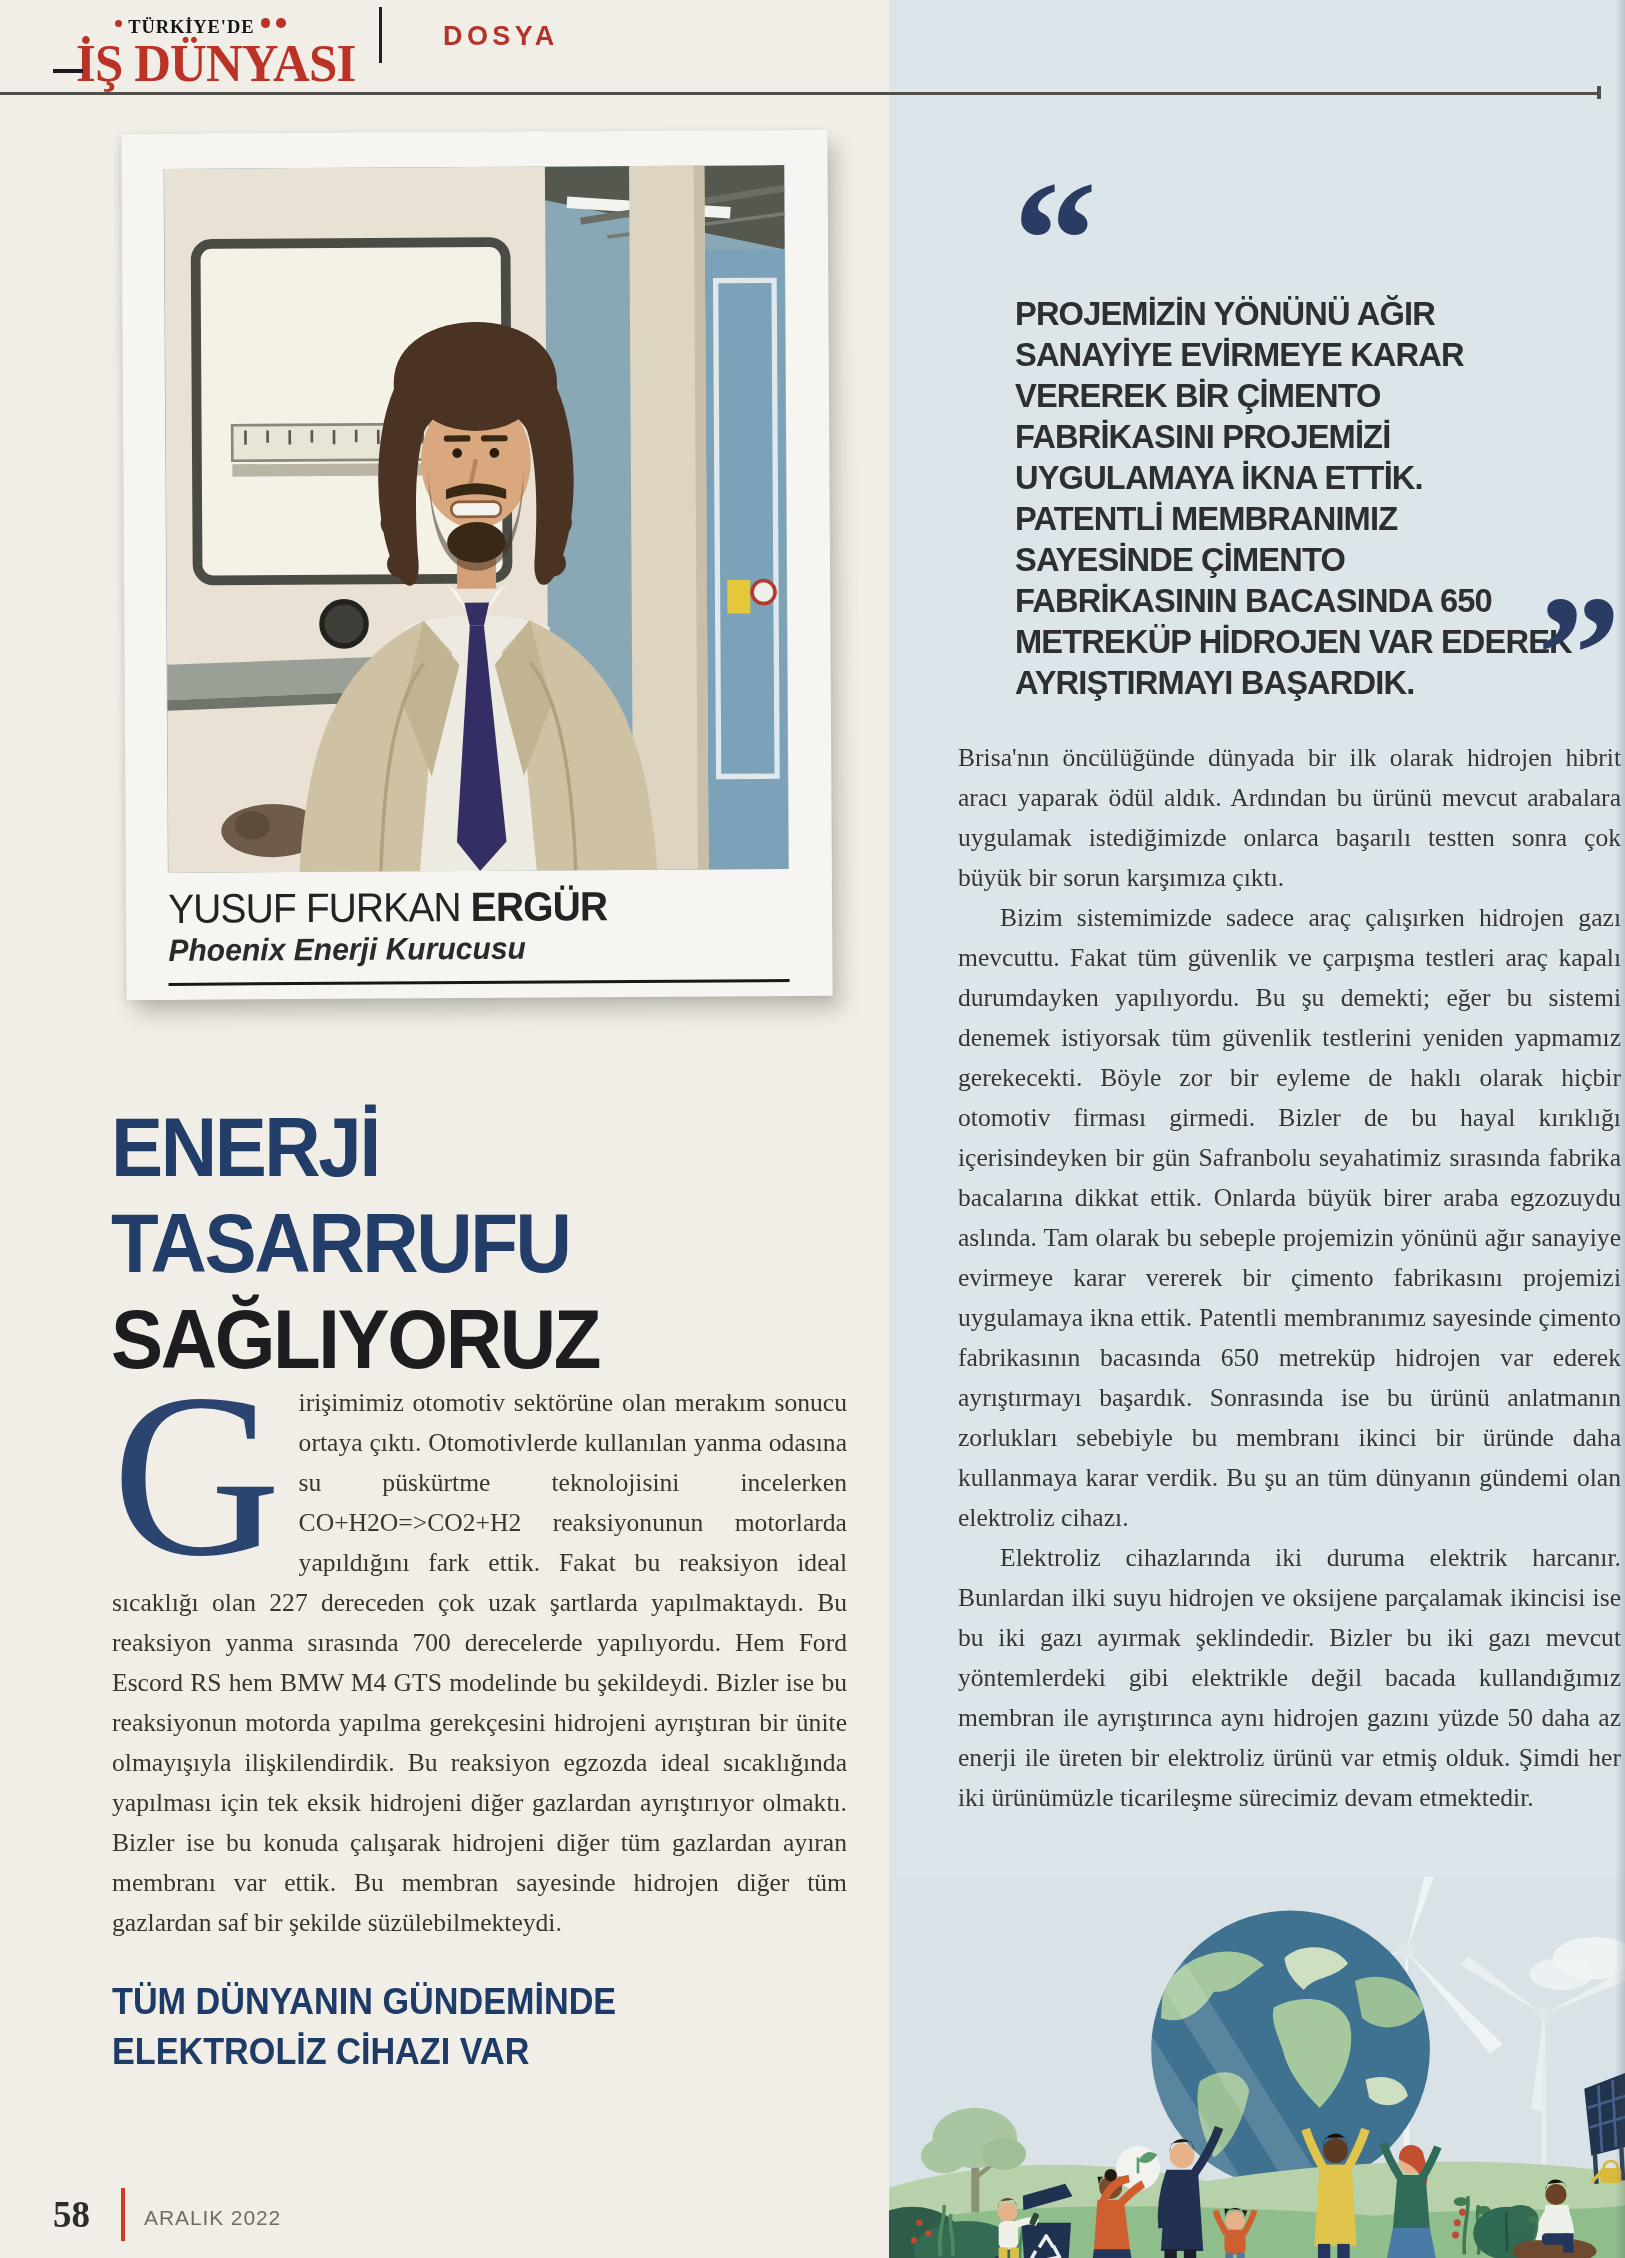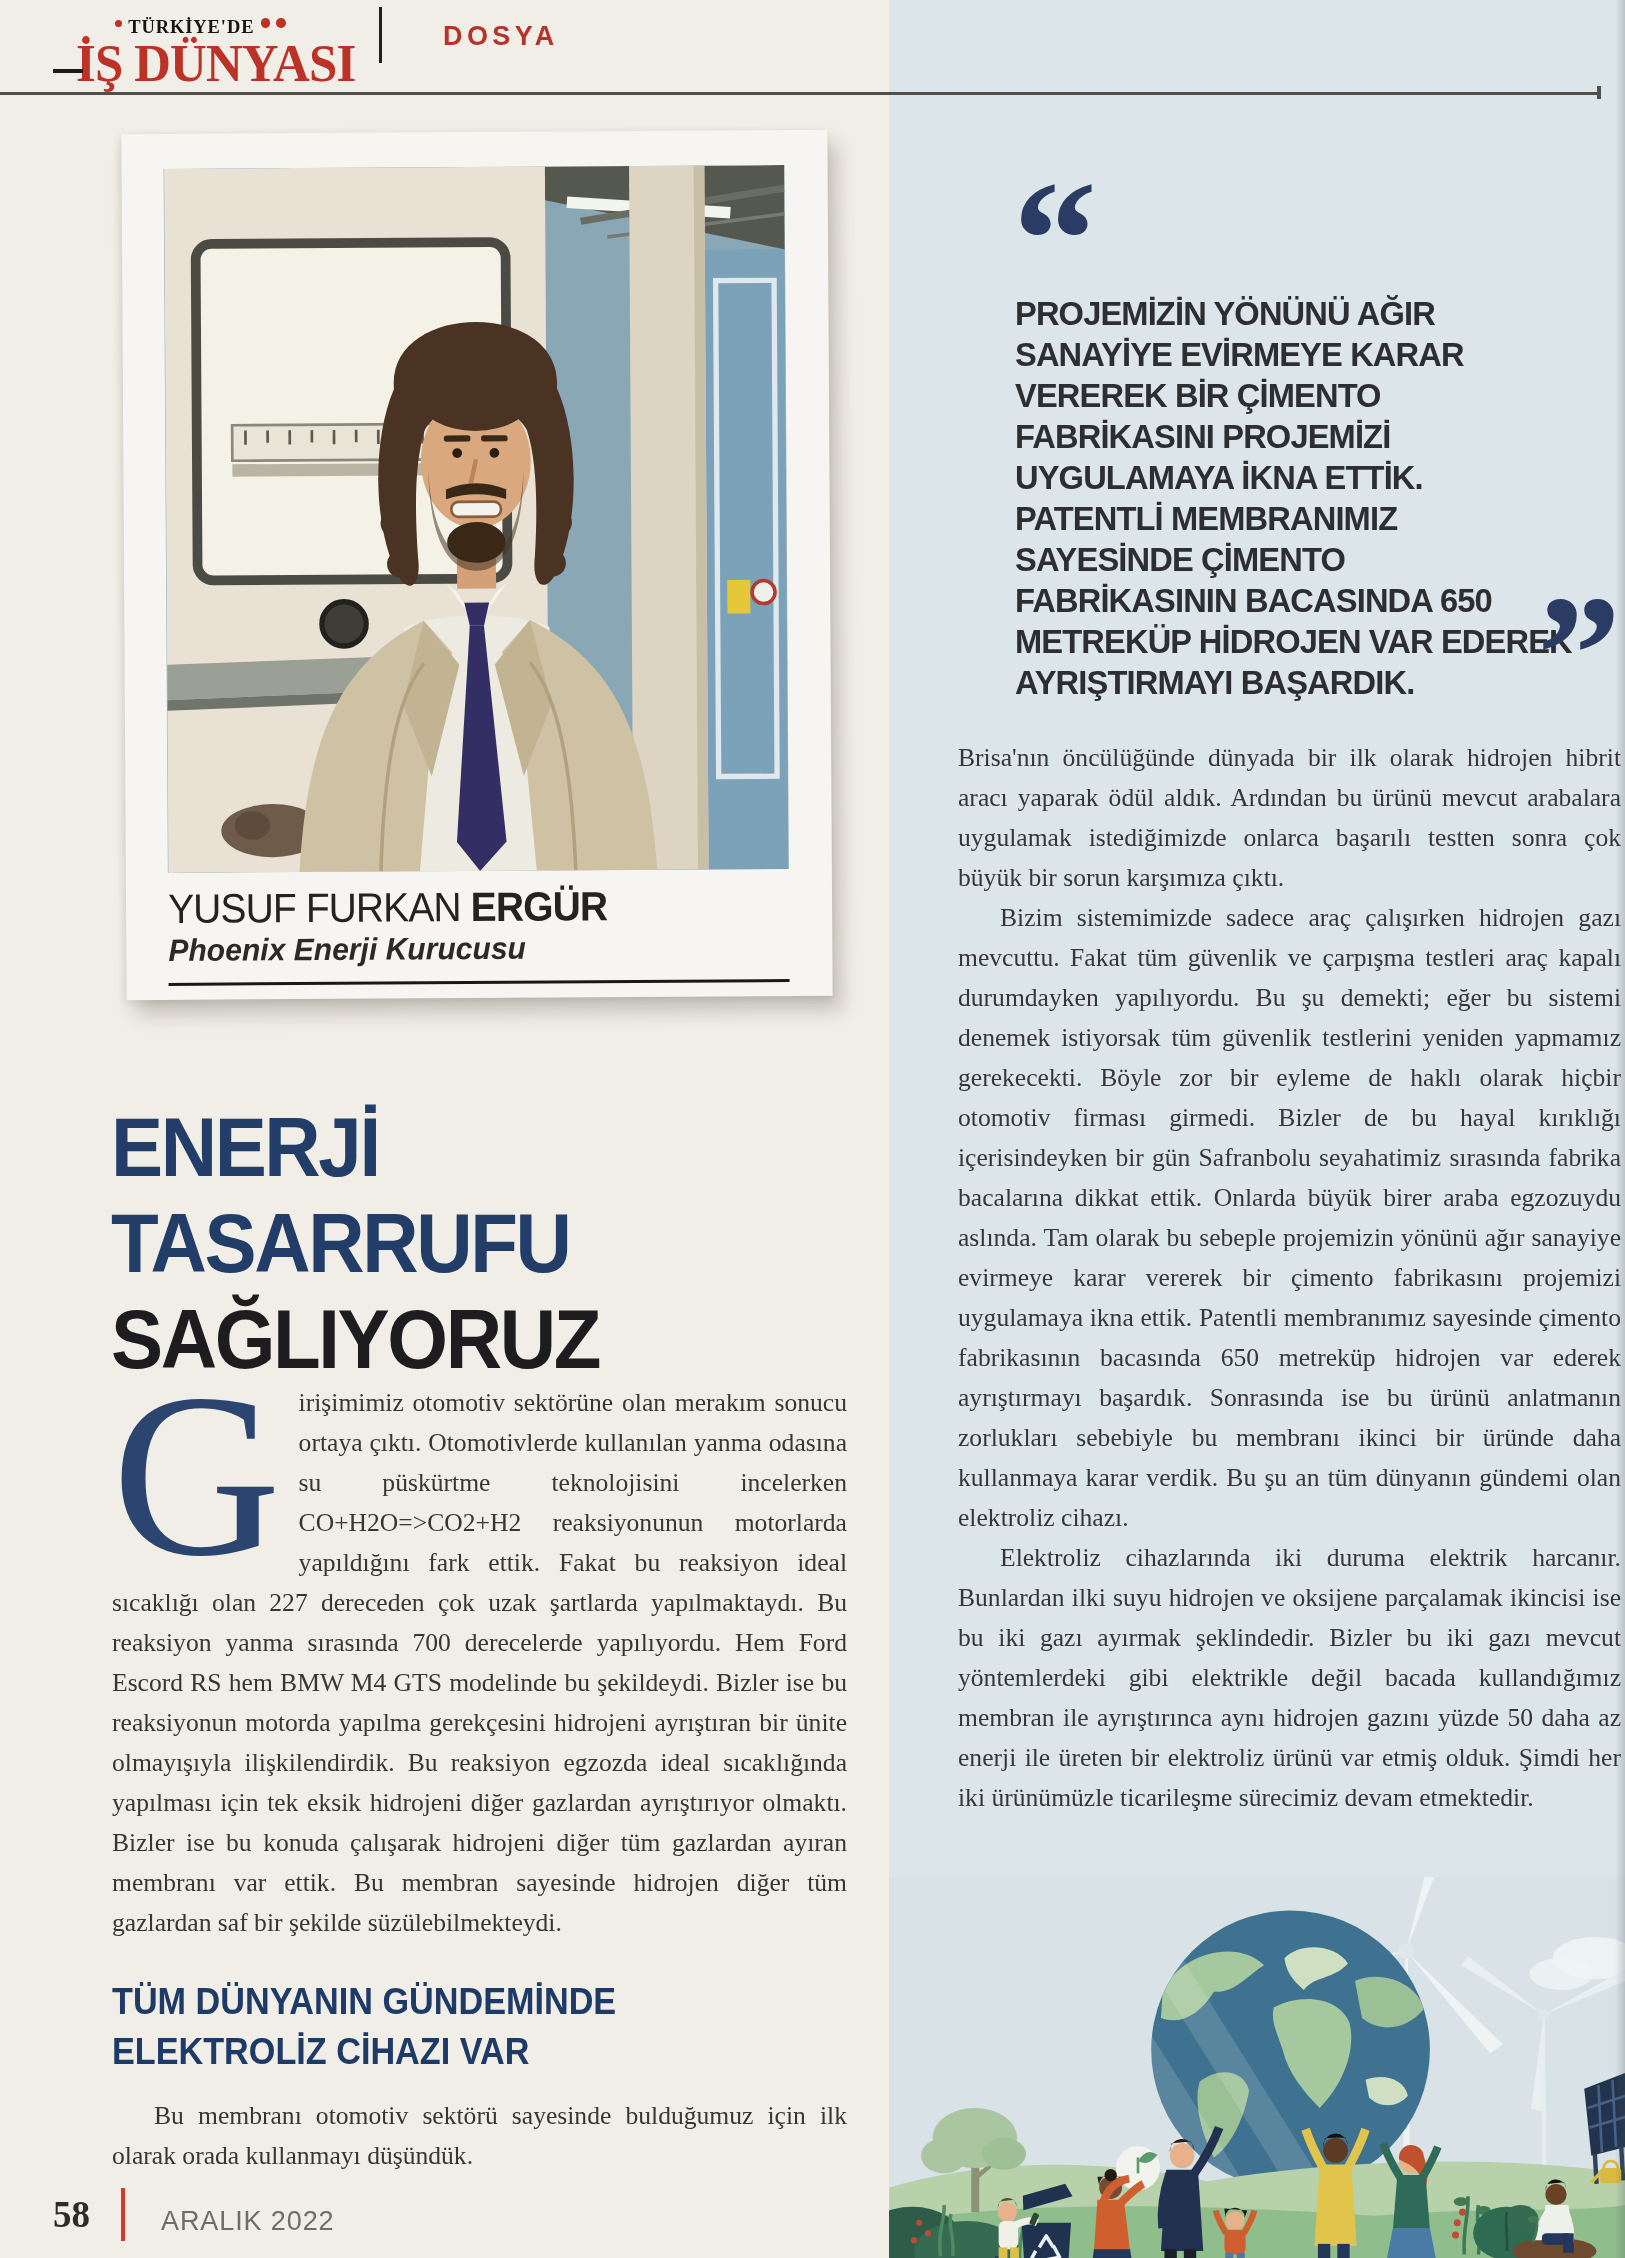--- a/index.html
+++ b/index.html
@@ -46,22 +46,22 @@
     font-size:25.6px;line-height:40px;text-align:justify;}
   .drop-cap{float:left;font-family:"Liberation Serif",serif;font-size:234px;line-height:166px;
     color:#2b4570;padding:8.8px 17.6px 0 0;}
   .subhead{margin-top:34px;font-family:"Liberation Sans",sans-serif;font-weight:700;font-size:36px;
     line-height:50px;color:#1e3a66;letter-spacing:0;transform:scaleX(.95);transform-origin:left;white-space:nowrap;}
   .closing-par{margin-top:19.4px;text-indent:42px;text-align:justify;}
   
   .page-number{position:absolute;left:53px;top:2193px;font-family:"Liberation Serif",serif;
     font-weight:700;font-size:37px;color:#2d2c29;}
   .footer-bar{position:absolute;left:121px;top:2188px;width:4.4px;height:53px;background:#d23b2c;}
-  .issue-date{position:absolute;left:161px;top:2206px;font-family:"Liberation Sans",sans-serif;
-    font-size:27px;letter-spacing:0.9px;color:#6f6d66;}
+  .issue-date{position:absolute;left:144px;top:2206px;font-family:"Liberation Sans",sans-serif;
+    font-size:21px;letter-spacing:0.9px;color:#6f6d66;}
   
   .pq-open{position:absolute;left:1013px;top:155px;font-family:"Liberation Serif",serif;font-weight:700;
     font-size:168px;color:#2a3c63;line-height:168px;}
   .pull-quote{position:absolute;left:1015px;top:293px;}
   .pq-line{font-family:"Liberation Sans",sans-serif;font-weight:700;font-size:34px;line-height:41px;
     color:#2d2e32;letter-spacing:-0.9px;transform:scaleX(.96);transform-origin:left;white-space:nowrap;}
   .pq-close{position:absolute;left:1537px;top:570px;font-family:"Liberation Serif",serif;font-weight:700;
     font-size:168px;color:#2a3c63;line-height:168px;}
   
   .right-col{position:absolute;left:958px;top:738px;width:663px;color:#36353a;
@@ -173,21 +173,20 @@
 <div class="article-title">
   <div class="title-line title-navy">ENERJİ</div>
   <div class="title-line title-navy">TASARRUFU</div>
   <div class="title-line title-dark">SAĞLIYORUZ</div>
 </div>
 
 <div class="left-col">
   <span class="drop-cap">G</span><span>irişimimiz otomotiv sektörüne olan merakım sonucu ortaya çıktı. Otomotivlerde kullanılan yanma odasına su püskürtme teknolojisini incelerken CO+H2O=&gt;CO2+H2 reaksiyonunun motorlarda yapıldığını fark ettik. Fakat bu reaksiyon ideal sıcaklığı olan 227 dereceden çok uzak şartlarda yapılmaktaydı. Bu reaksiyon yanma sırasında 700 derecelerde yapılıyordu. Hem Ford Escord RS hem BMW M4 GTS modelinde bu şekildeydi. Bizler ise bu reaksiyonun motorda yapılma gerekçesini hidrojeni ayrıştıran bir ünite olmayışıyla ilişkilendirdik. Bu reaksiyon egzozda ideal sıcaklığında yapılması için tek eksik hidrojeni diğer gazlardan ayrıştırıyor olmaktı. Bizler ise bu konuda çalışarak hidrojeni diğer tüm gazlardan ayıran membranı var ettik. Bu membran sayesinde hidrojen diğer tüm gazlardan saf bir şekilde süzülebilmekteydi.</span>
   <div class="subhead">TÜM DÜNYANIN GÜNDEMİNDE</div>
   <div class="subhead" style="margin-top:0;">ELEKTROLİZ CİHAZI VAR</div>
-  <p class="closing-par">Bu membranı otomotiv sektörü sayesinde bulduğumuz için ilk olarak orada kullanmayı düşündük.</p>
 </div>
 
 <div class="page-number">58</div>
 <div class="footer-bar"></div>
 <div class="issue-date">ARALIK 2022</div>
 
 <div class="pq-open">“</div>
 <div class="pull-quote">
   <div class="pq-line">PROJEMİZİN YÖNÜNÜ AĞIR</div>
   <div class="pq-line">SANAYİYE EVİRMEYE KARAR</div>

